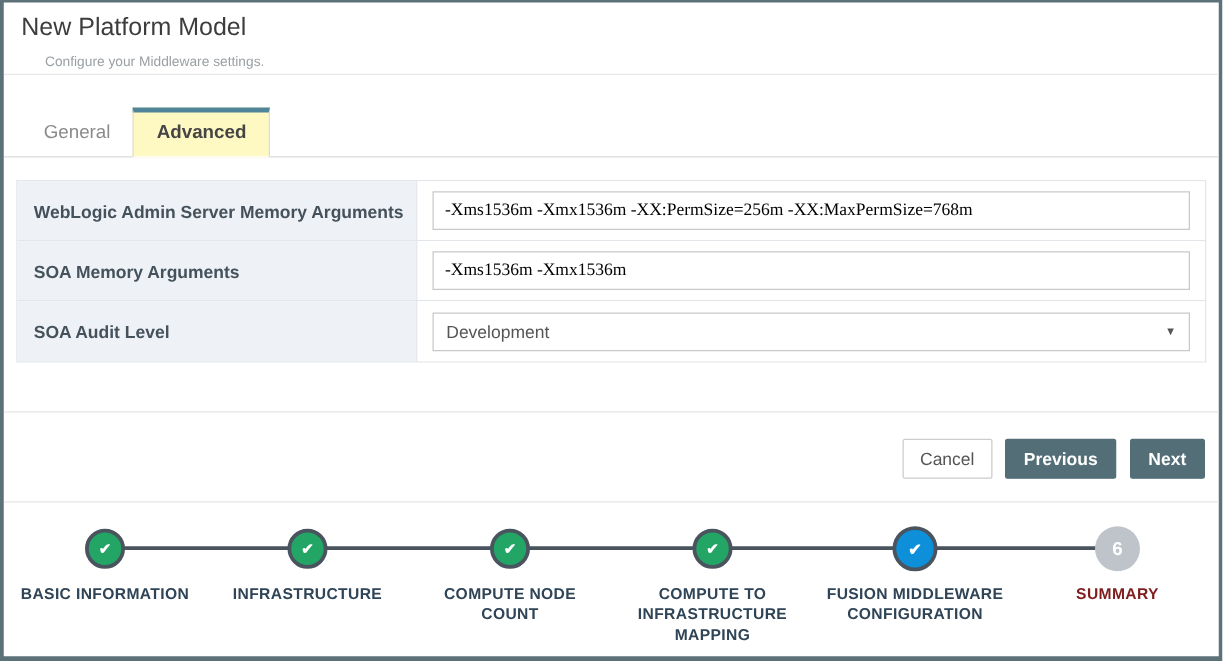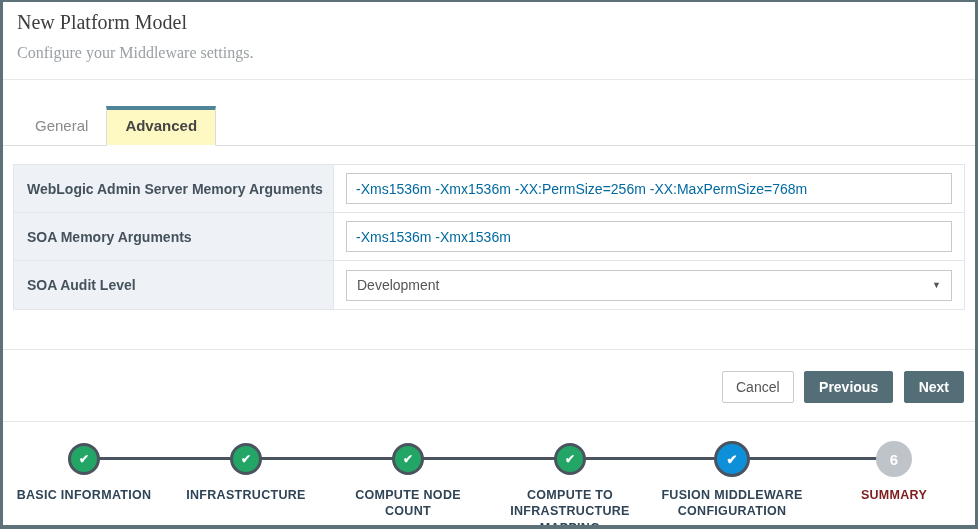--- a/index.html
+++ b/index.html
@@ -11,23 +11,23 @@
     width: 978px;
     height: 529px;
     background: #fff;
     border-style: solid;
     border-color: var(--frame, #5d7178);
     border-width: 2px 3px 4px 3px;
     overflow: hidden;
   }
 
   
-  .header { padding: 9px 14px 17px 14px; border-bottom: 1px solid #e8e8e8; font-family: Liberation Serif, serif; }
+  .header { padding: 9px 14px 3px 14px; border-bottom: 1px solid #e8e8e8; }
   .header h1 { font-size: 20px; font-weight: normal; color: #3d3d3d; }
-  .header .subtitle { margin-top: 10px; font-size: 16px; color: #9aa0a4; }
+  .header .subtitle { margin-top: 10px; font-size: 11px; color: #9aa0a4; margin-left: 19px; }
 
   
   .tabbar { display: flex; align-items: flex-end; border-bottom: 1px solid #dcdcdc; padding-left: 14px; margin-top: 26px; }
   .tab { padding: 10px 18px 11px 18px; font-size: 15px; color: #8a8a8a; cursor: pointer; }
   .tab.active {
     font-weight: bold; color: #454545; background: #fef9c3;
     border: 1px solid #dcdcdc; border-bottom: 1px solid #fff;
     border-top: 4px solid var(--teal, #4f8499);
     margin-bottom: -1px; padding-top: 7px;
   }
@@ -38,21 +38,21 @@
   .form-row:last-child { border-bottom: none; text-align: center; }
   .cell-label {
     width: 320px; background: var(--label-bg, #eef2f6);
     border-right: 1px solid #e2e5e9;
     display: flex; align-items: center; padding-left: 13px;
     font-size: 14px; font-weight: bold; color: #45525c;
   }
   .cell-value { flex: 1; display: flex; align-items: center; padding: 0 12px; background: #fff; }
   .text-input {
     width: 100%; height: 31px; border: 1px solid #c9c9c9; background: #fff;
-    font-family: Liberation Sans, sans-serif; font-size: 14px; color: #0369a1;
+    font-family: Liberation Serif, serif; font-size: 14px; color: #000000;
     padding: 0 9px; outline: none;
   }
   .select-box {
     width: 100%; height: 31px; border: 1px solid #c9c9c9; background: #fff;
     display: flex; align-items: center; justify-content: space-between;
     padding: 0 10px; font-size: 14px; color: #555; cursor: pointer;
   }
   .select-arrow { font-size: 9px; color: #555; }
 
   

